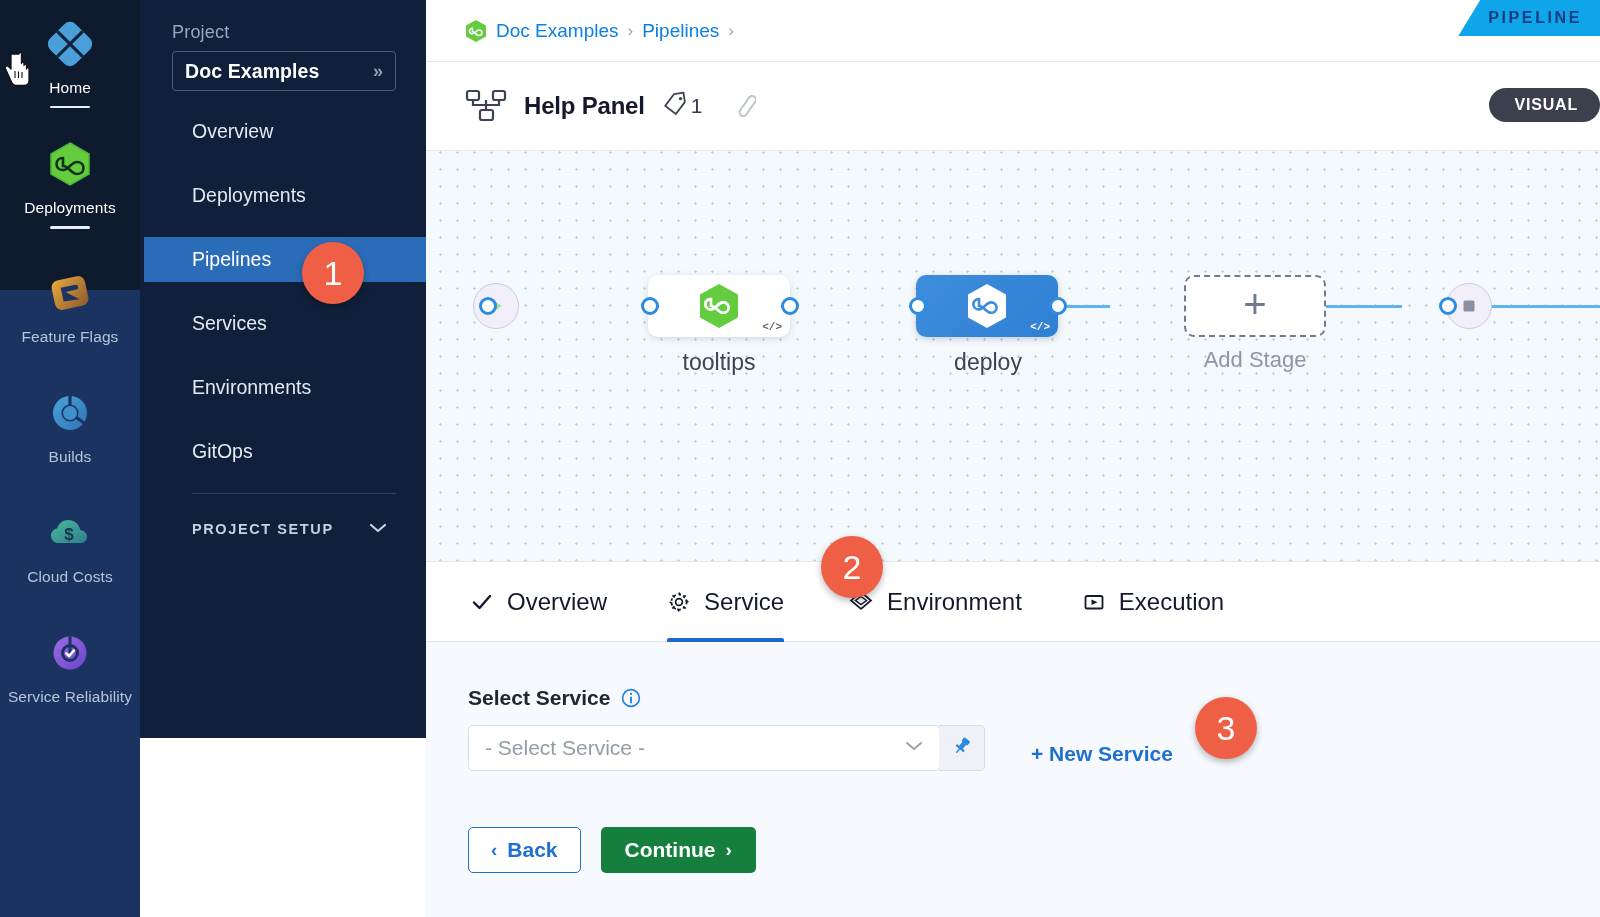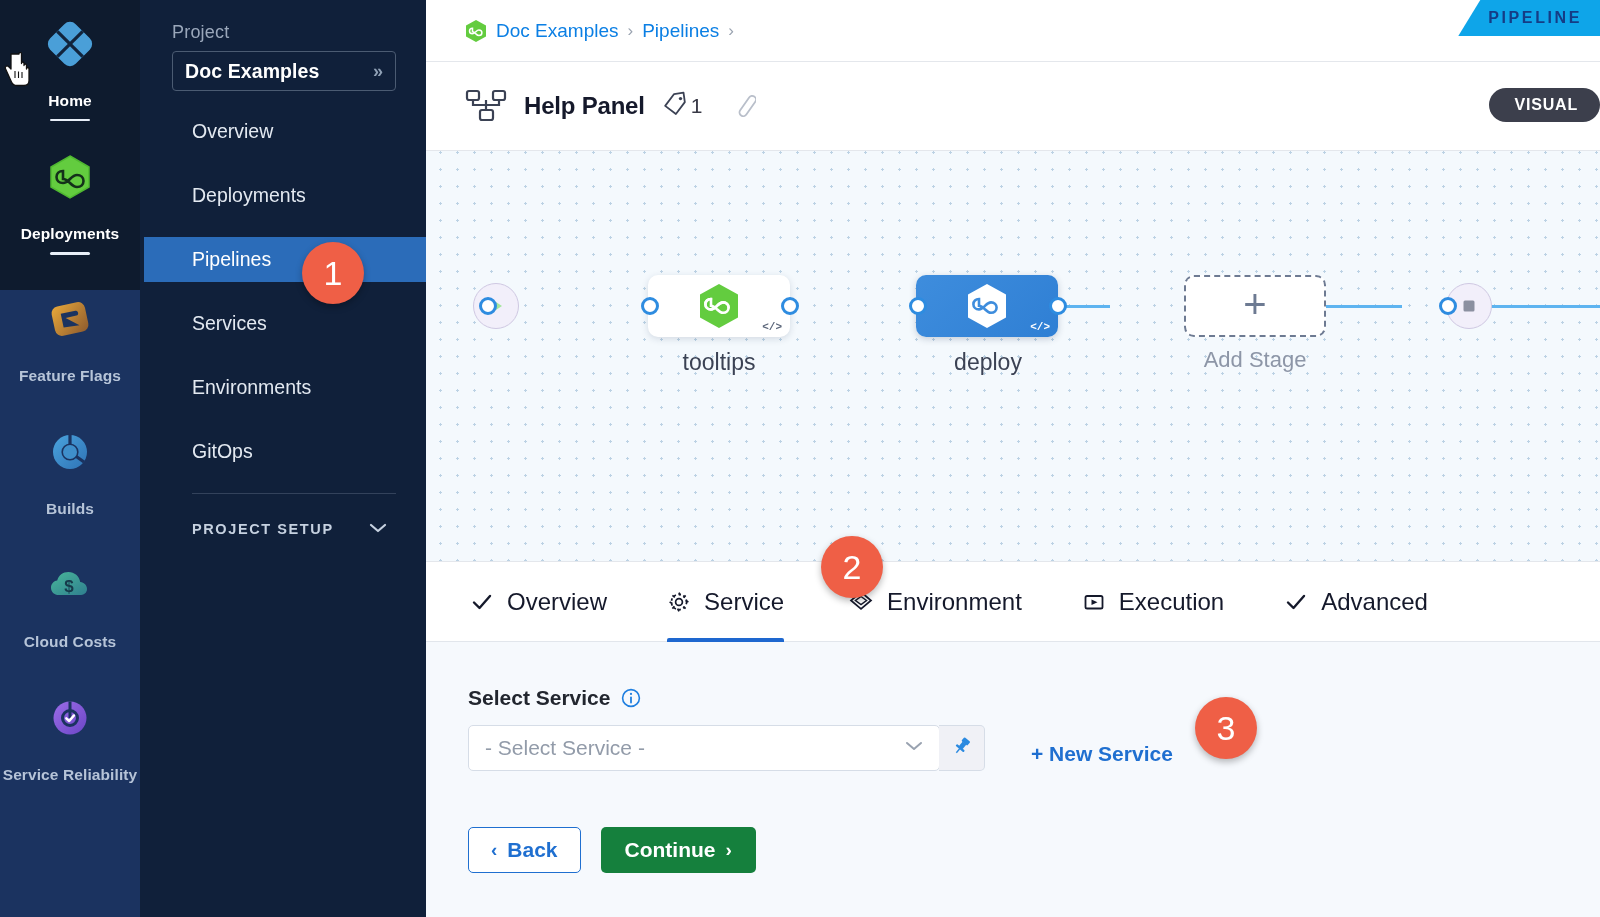--- a/index.html
+++ b/index.html
@@ -21,35 +21,35 @@
     position: absolute; top: 0; left: 0; width: 140px; height: 290px;
     background: #0e1b2e;
   }
   .rail-inner { position: relative; z-index: 2; }
   .rail-item {
     display: flex; flex-direction: column; align-items: center;
     padding-top: 18px; cursor: pointer; user-select: none;
   }
   .rail-icon { width: 52px; height: 52px; display: flex; align-items: center; justify-content: center; }
   .rail-label {
-    margin-top: 22px; font-size: 15.5px; font-weight: 700;
+    margin-top: 9px; font-size: 15.5px; font-weight: 400;
     color: #ffffff; text-align: right; line-height: 1.22;
     letter-spacing: .1px;
   }
   .rail-item.dim .rail-label { color: #b6c4d8; }
   .rail-underline {
     width: 40px; height: 2.5px; background: #e7eef7; margin-top: 8px; border-radius: 2px;
   }
   .cursor-hand {
     position: absolute; left: 2px; top: 52px; z-index: 9; pointer-events: none;
   }
 
   
   .sidebar {
-    width: 286px; flex: 0 0 286px; height: 917px;
+    width: 286px; flex: 0 0 286px; height: 738px;
     background: #10203a;
     padding: 22px 0 0 4px; position: relative;
   }
   .proj-label {
     color: #9aa7ba; font-size: 18px; padding-left: 28px; margin-bottom: 8px; letter-spacing: .2px;
   }
   .proj-select {
     margin: 0 30px 0 28px; height: 40px;
     border: 1px solid #4b5b72; border-radius: 4px;
     display: flex; align-items: center; justify-content: space-between;
@@ -493,28 +493,20 @@
       <div class="tab">
         <span class="ti">
           <svg width="24" height="24" viewBox="0 0 24 24">
             <rect x="3.5" y="6" width="17" height="12.5" rx="1.6" fill="none" stroke="#15192b" stroke-width="1.8"></rect>
             <polygon points="9.5,9.5 15.5,12.3 9.5,15" fill="#15192b"></polygon>
           </svg>
         </span>
         <span>Execution</span>
       </div>
 
-      <div class="tab">
-        <span class="ti">
-          <svg width="24" height="24" viewBox="0 0 24 24">
-              <path d="M4 12.5 L9.5 18 L20 6" stroke="#15192b" stroke-width="2.4" fill="none" stroke-linecap="round" stroke-linejoin="round"></path>
-            </svg>
-        </span>
-        <span>Advanced</span>
-      </div>
     </div>
 
     <div class="formarea">
       <div class="field-label">
         <span>Select Service</span>
         <span class="info-ic">
           <svg width="22" height="22" viewBox="0 0 22 22">
             <circle cx="11" cy="11" r="8.4" fill="none" stroke="#1f7fe0" stroke-width="1.6"></circle>
             <circle cx="11" cy="6.9" r="1.1" fill="#1f7fe0"></circle>
             <rect x="10.1" y="9.4" width="1.8" height="7" rx=".9" fill="#1f7fe0"></rect>

